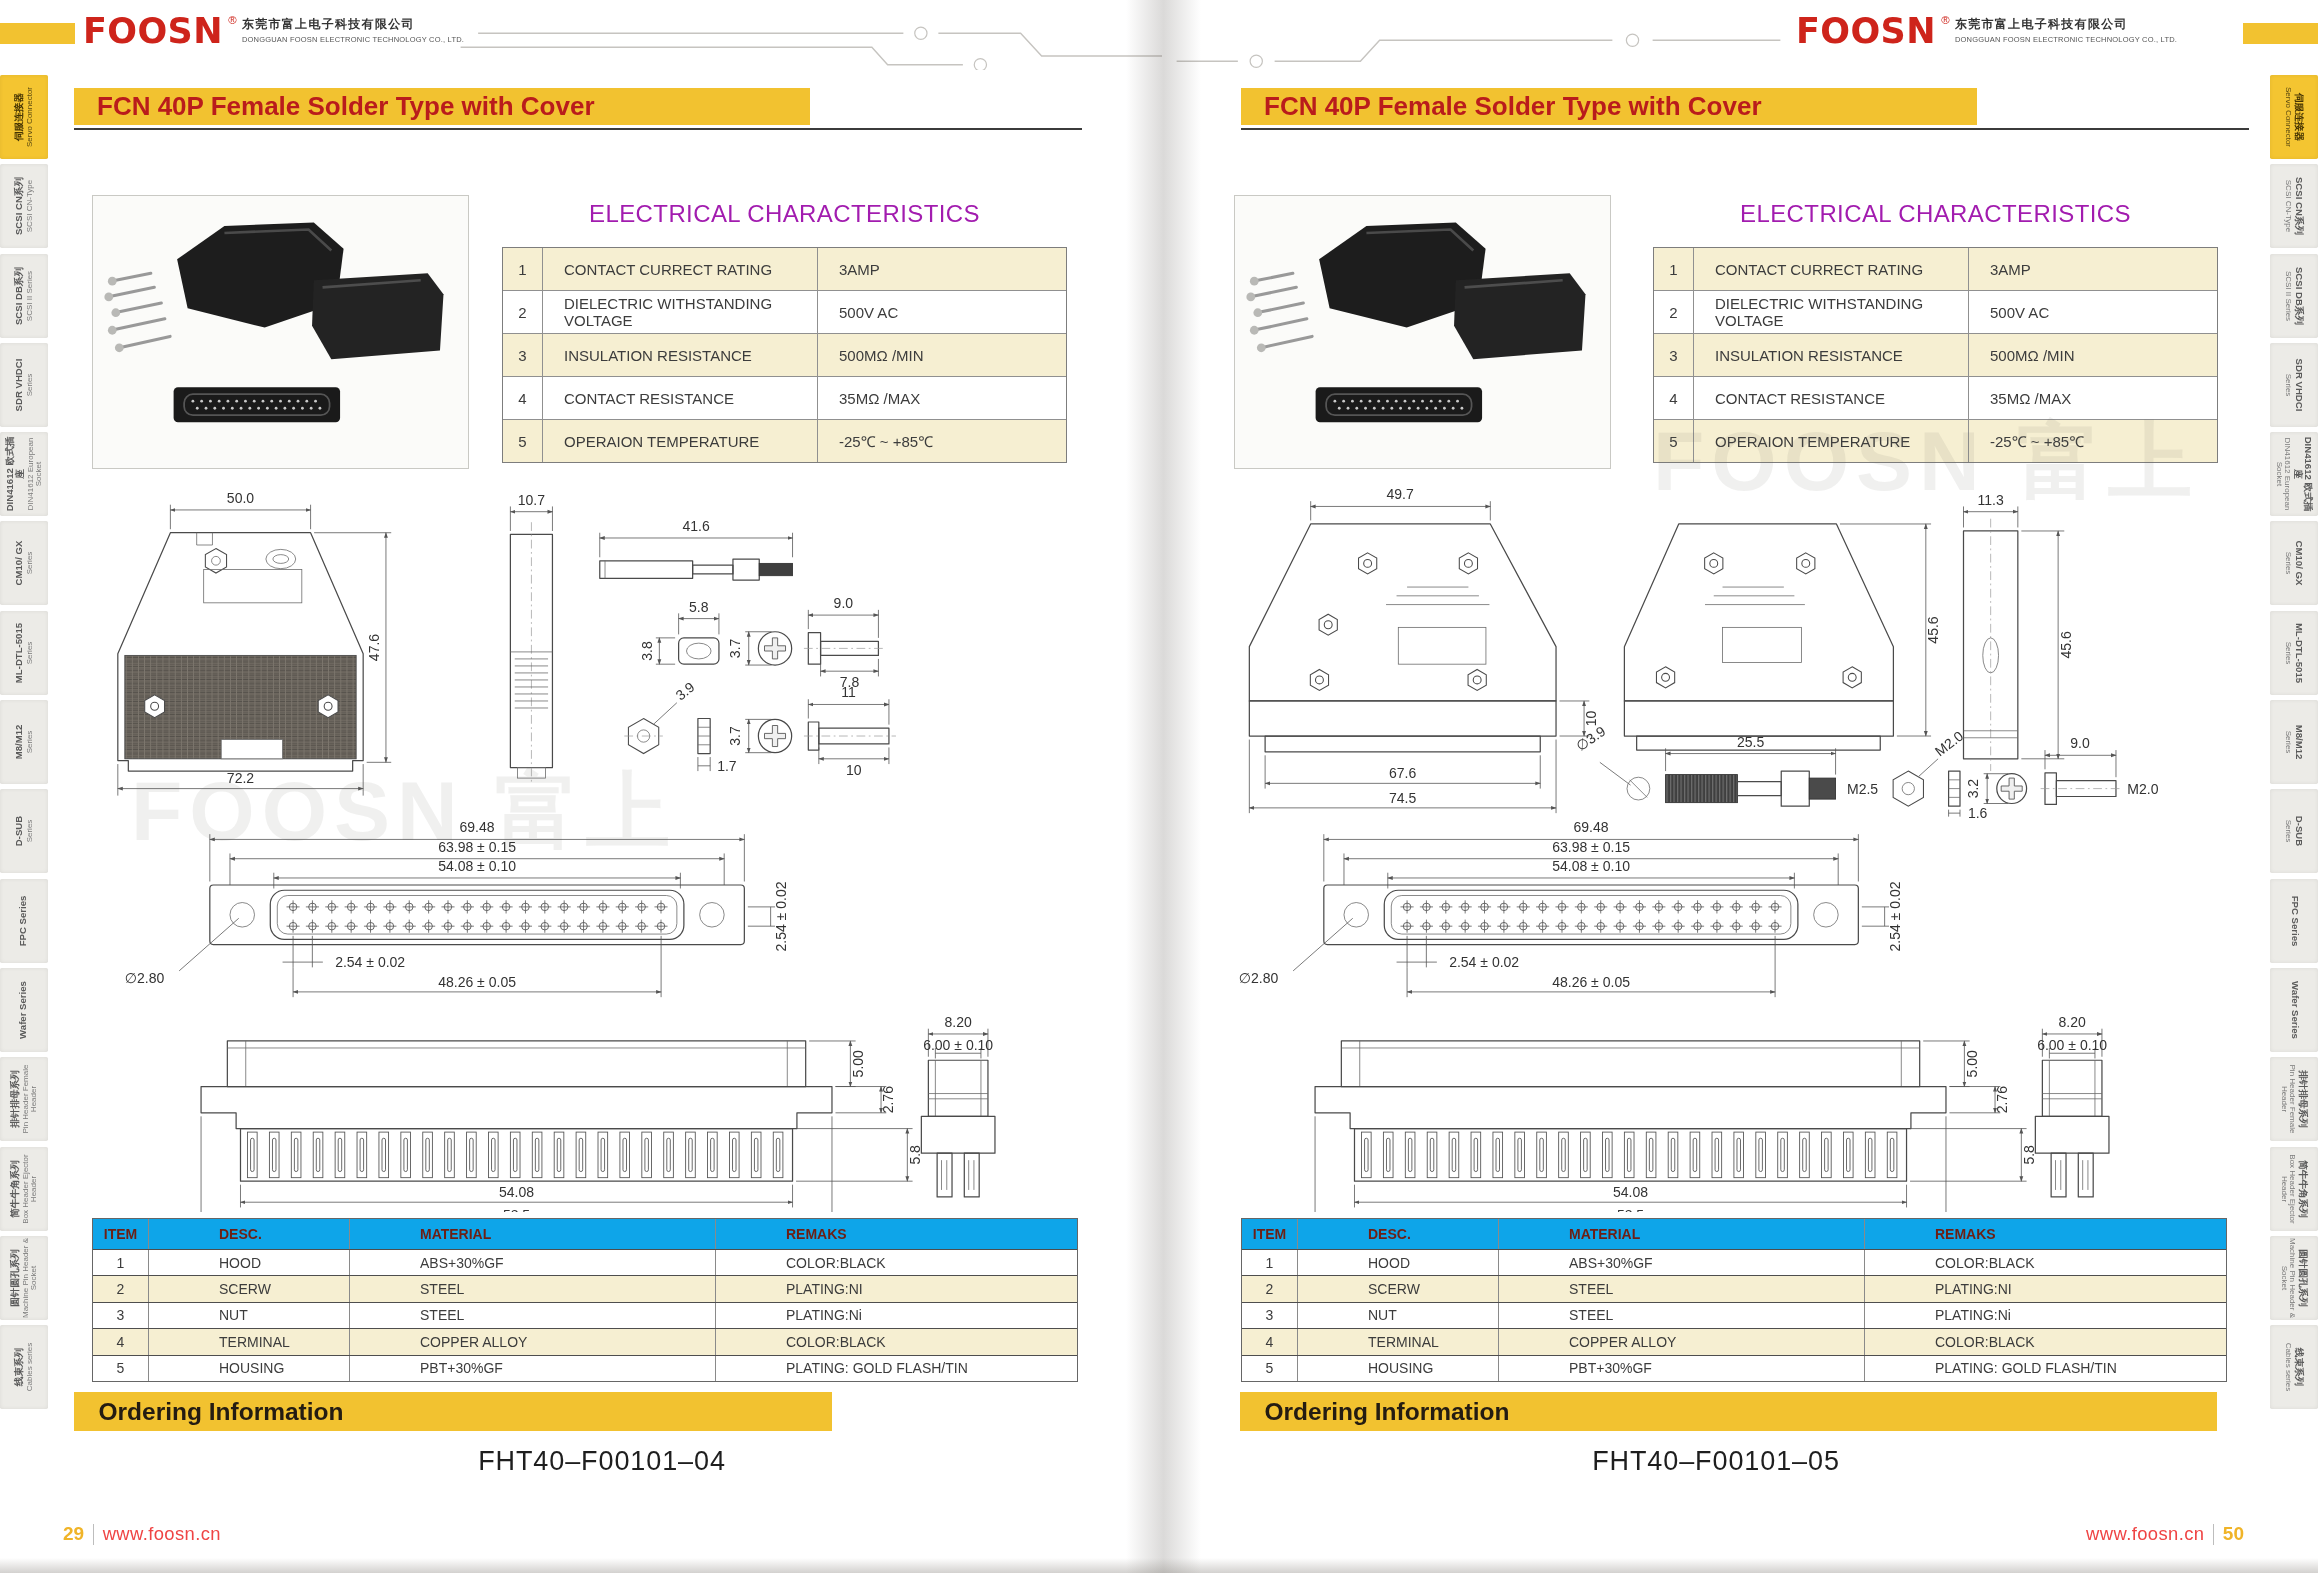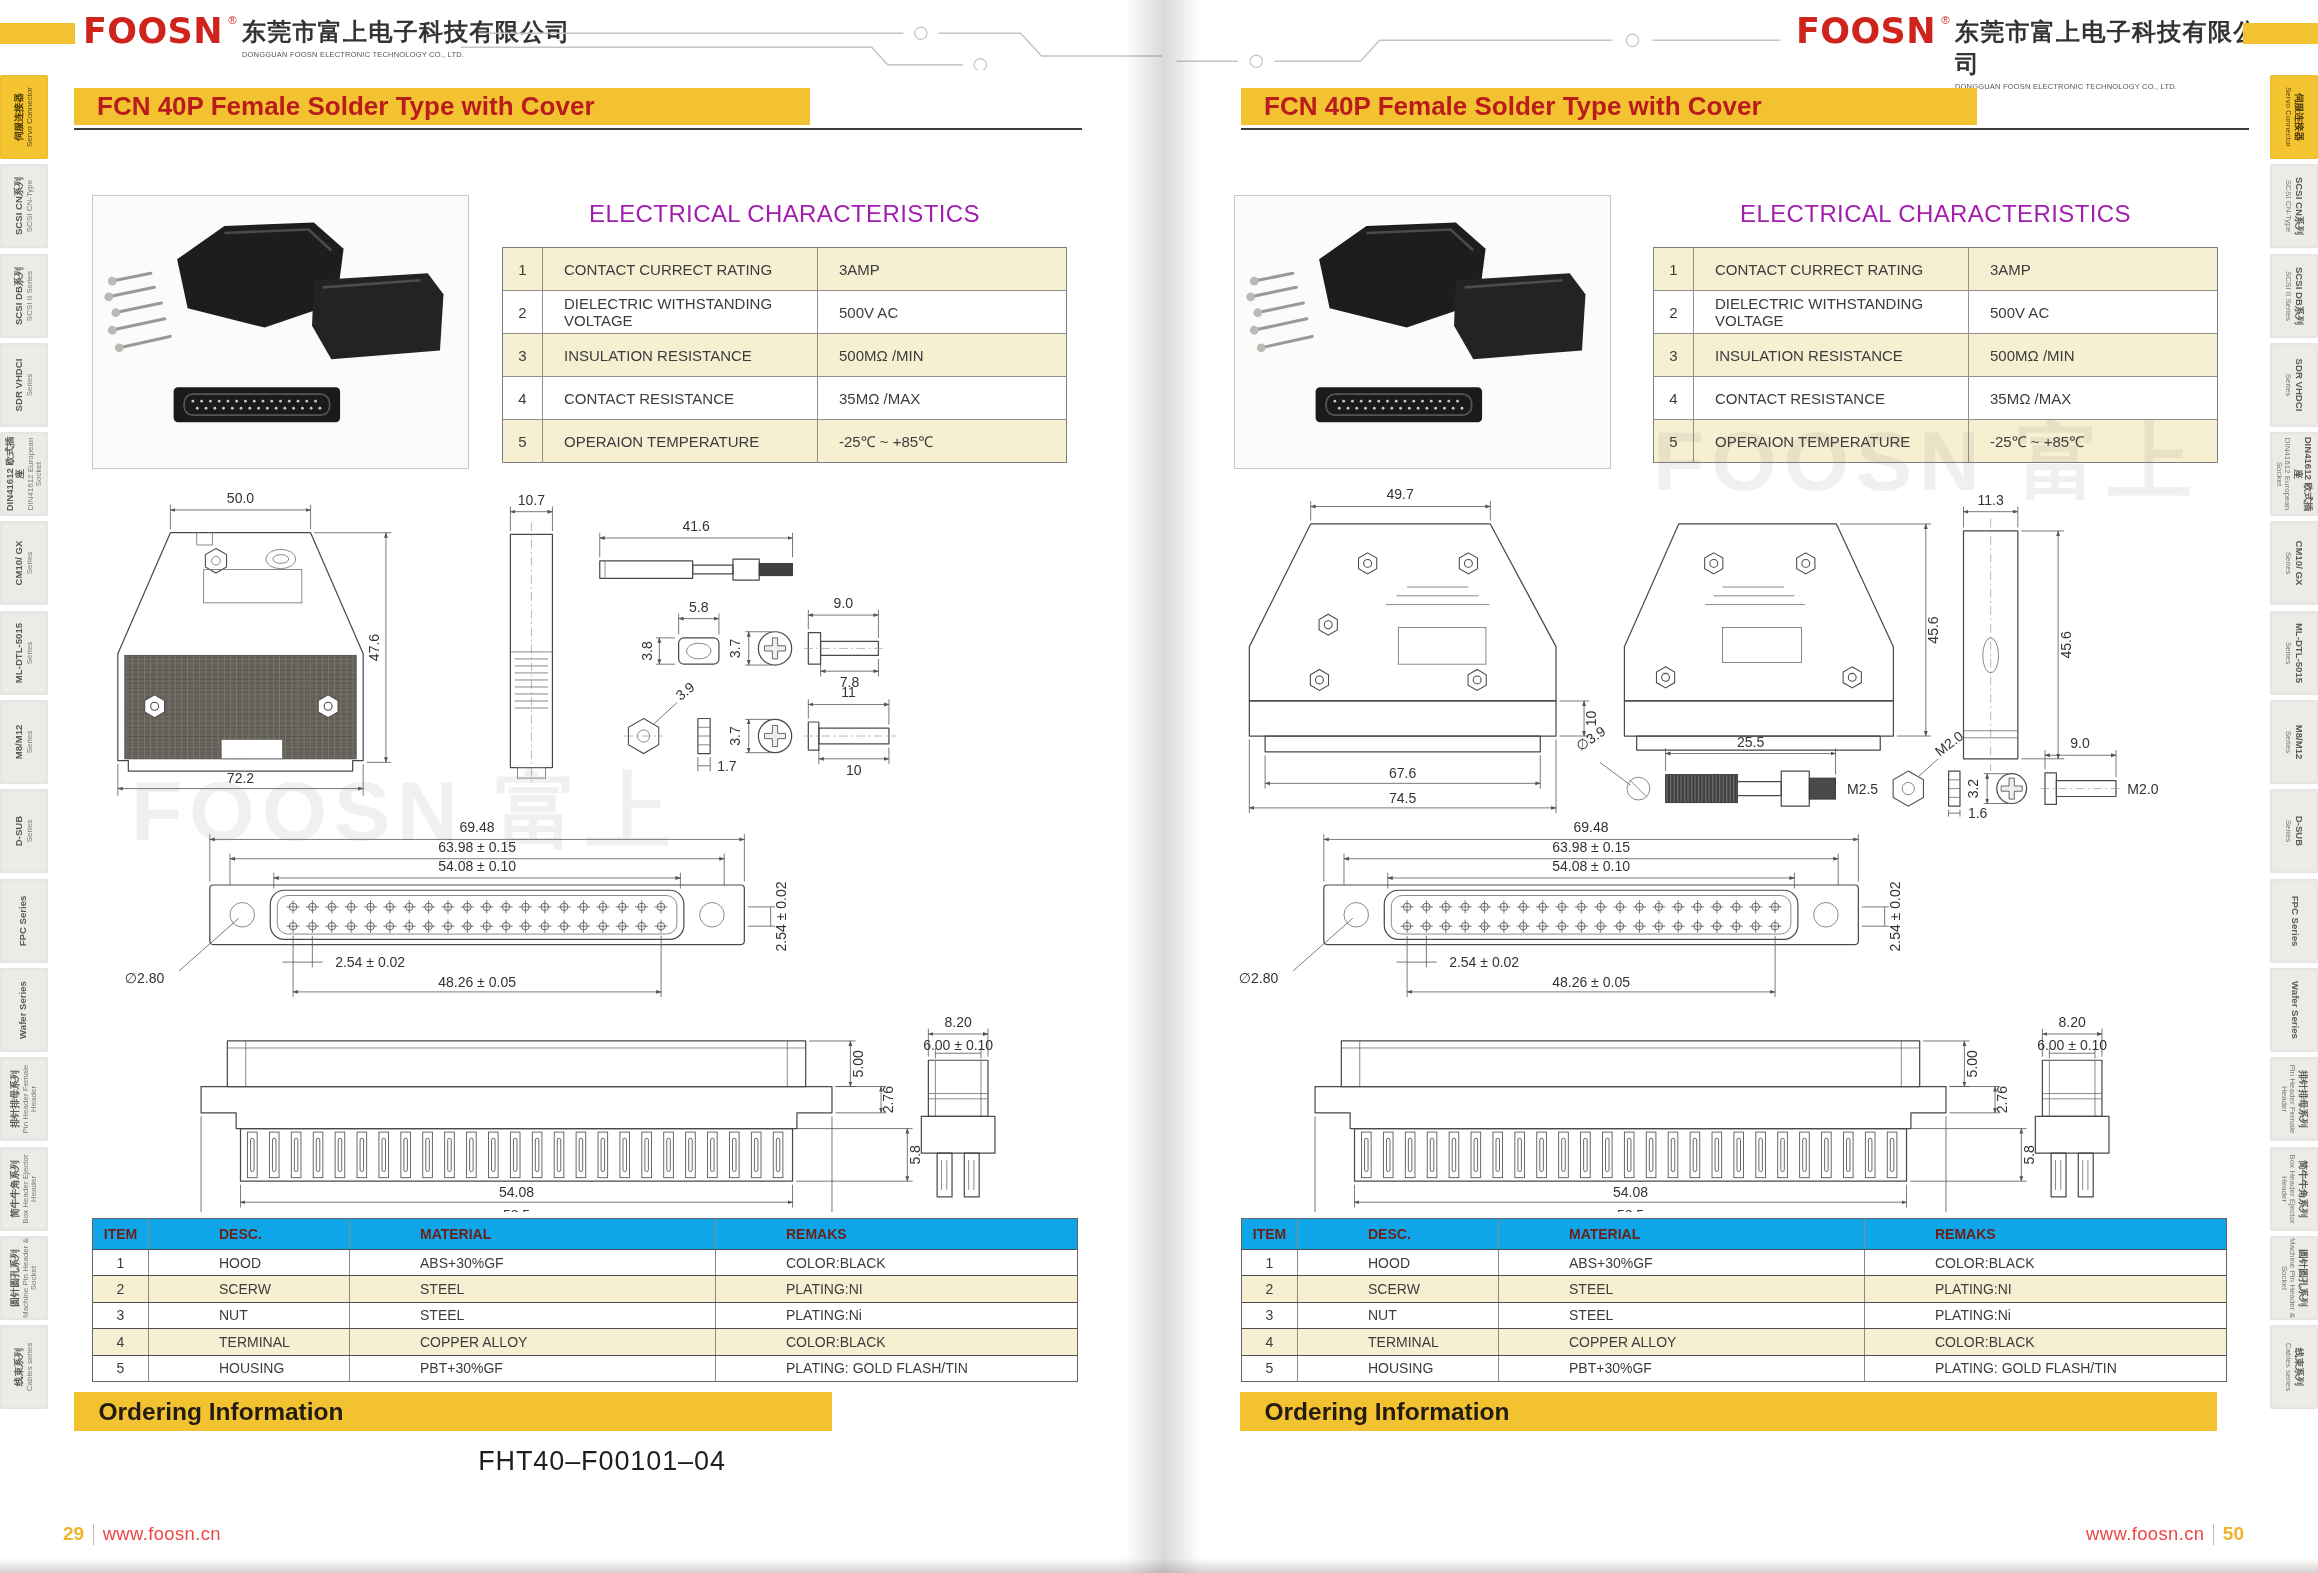--- a/index.html
+++ b/index.html
@@ -26,21 +26,21 @@
   .t1{font-size:9.6px;color:#5a5a5a;font-weight:700;line-height:1.05;}
   .t2{font-size:8px;color:#7b7b7b;line-height:1.05;max-width:81px;}
   .tab.active .t1{color:#453403;} .tab.active .t2{color:#5c4a10;}
 
   
   .logo-row{position:absolute;top:12.3px;display:flex;align-items:flex-start;gap:5.3px;}
   #page-left .logo-row{left:35px;} #page-right .logo-row{left:634px;}
   .logo{font-family:"DejaVu Sans",sans-serif;font-weight:800;font-size:35px;line-height:39px;color:#CE241B;letter-spacing:0.4px;}
   .logo-reg{font-size:11.4px;color:#CE241B;margin-top:1.8px;}
   .co{margin-top:3.5px;}
-  .co-zh{font-size:24px;font-weight:700;color:#333;letter-spacing:1.3px;}
+  .co-zh{font-size:12px;font-weight:700;color:#333;letter-spacing:1.3px;}
   .co-en{font-size:7.5px;color:#555;letter-spacing:0.2px;margin-top:1.8px;}
   .trace{position:absolute;top:21px;}
   #page-left .trace{left:412px;} #page-right .trace{left:14px;}
   .tr{stroke:#c6c4c0;stroke-width:1.6;fill:none;}
   .trc{stroke:#c6c4c0;stroke-width:1.4;fill:#fff;}
 
   .title-bar{position:absolute;top:88px;height:37px;background:#F2C230;color:#b91c1c;
              font-size:26px;font-weight:700;line-height:37px;padding-left:23px;box-sizing:border-box;}
   #page-left .title-bar{left:26px;width:736px;} #page-right .title-bar{left:79px;width:736px;}
   .title-underline{position:absolute;top:128px;height:1.8px;background:#3b3b3b;}
@@ -1309,20 +1309,21 @@
             <div class="mc mc1">HOUSING</div>
             <div class="mc mc2">PBT+30%GF</div>
             <div class="mc mc3">PLATING: GOLD FLASH/TIN</div>
           </div>
         </div>
     </div>
 
     <div class="order-bar">
       <span>Ordering Information</span>
     </div>
+    <div class="part-no">FHT40–F00101–05</div>
 
     <div class="footer">
       <span class="url">www.foosn.cn</span>
       <span class="fsep"></span>
       <span class="pg-no">50</span>
     </div>
   </section>
 
   <div class="gutter"></div>
   <div class="bottom-edge"></div>

